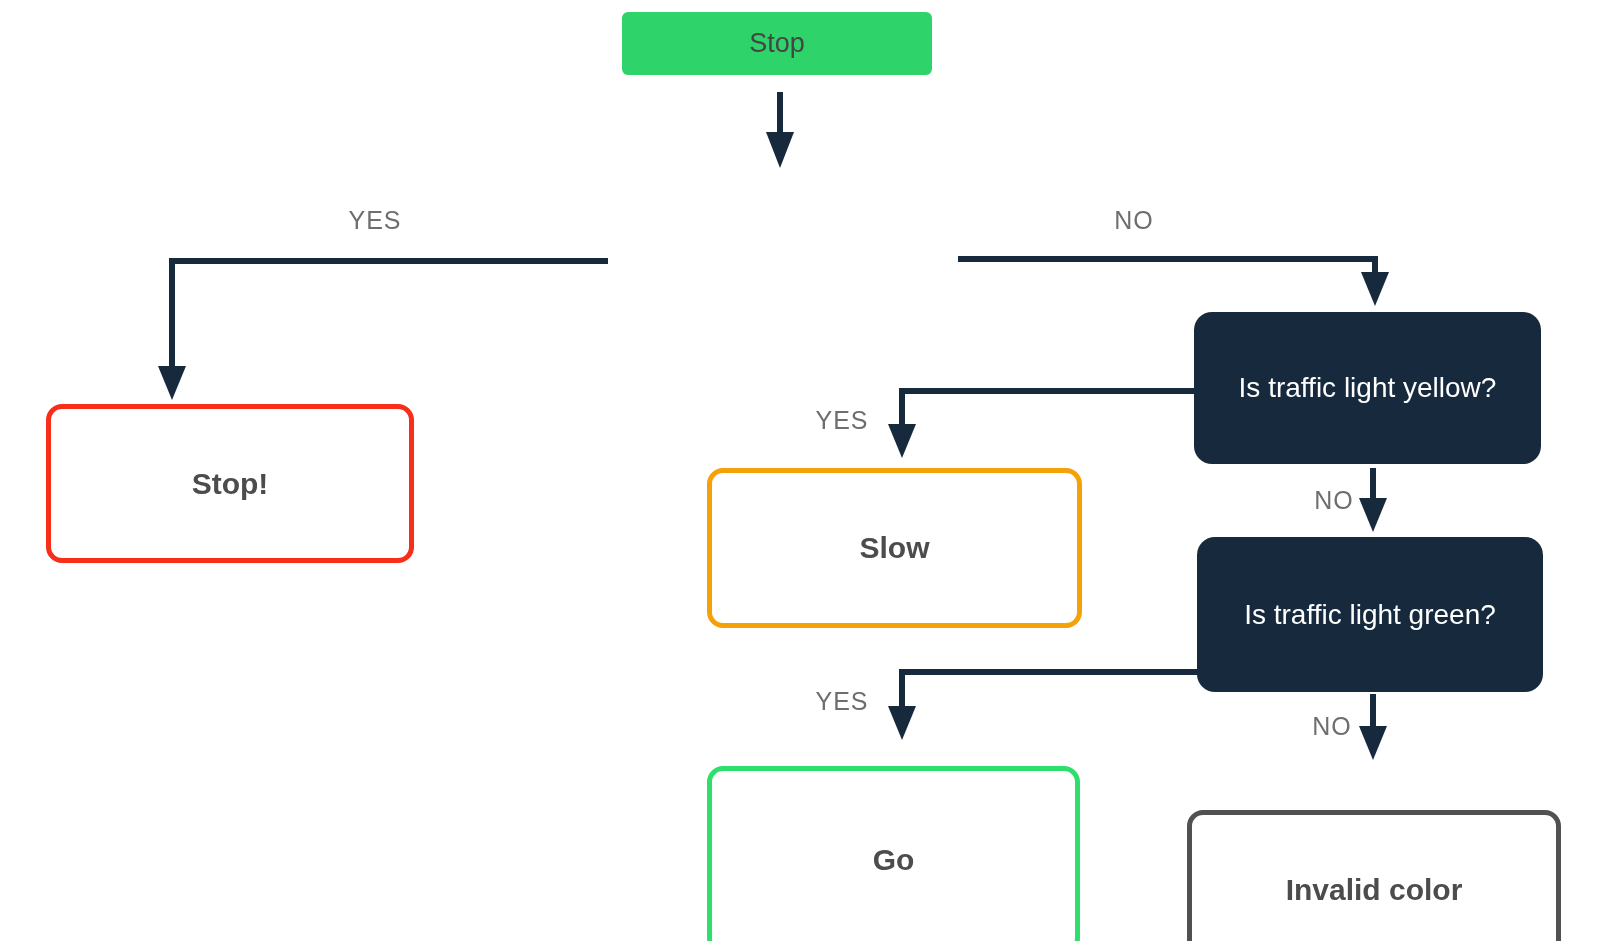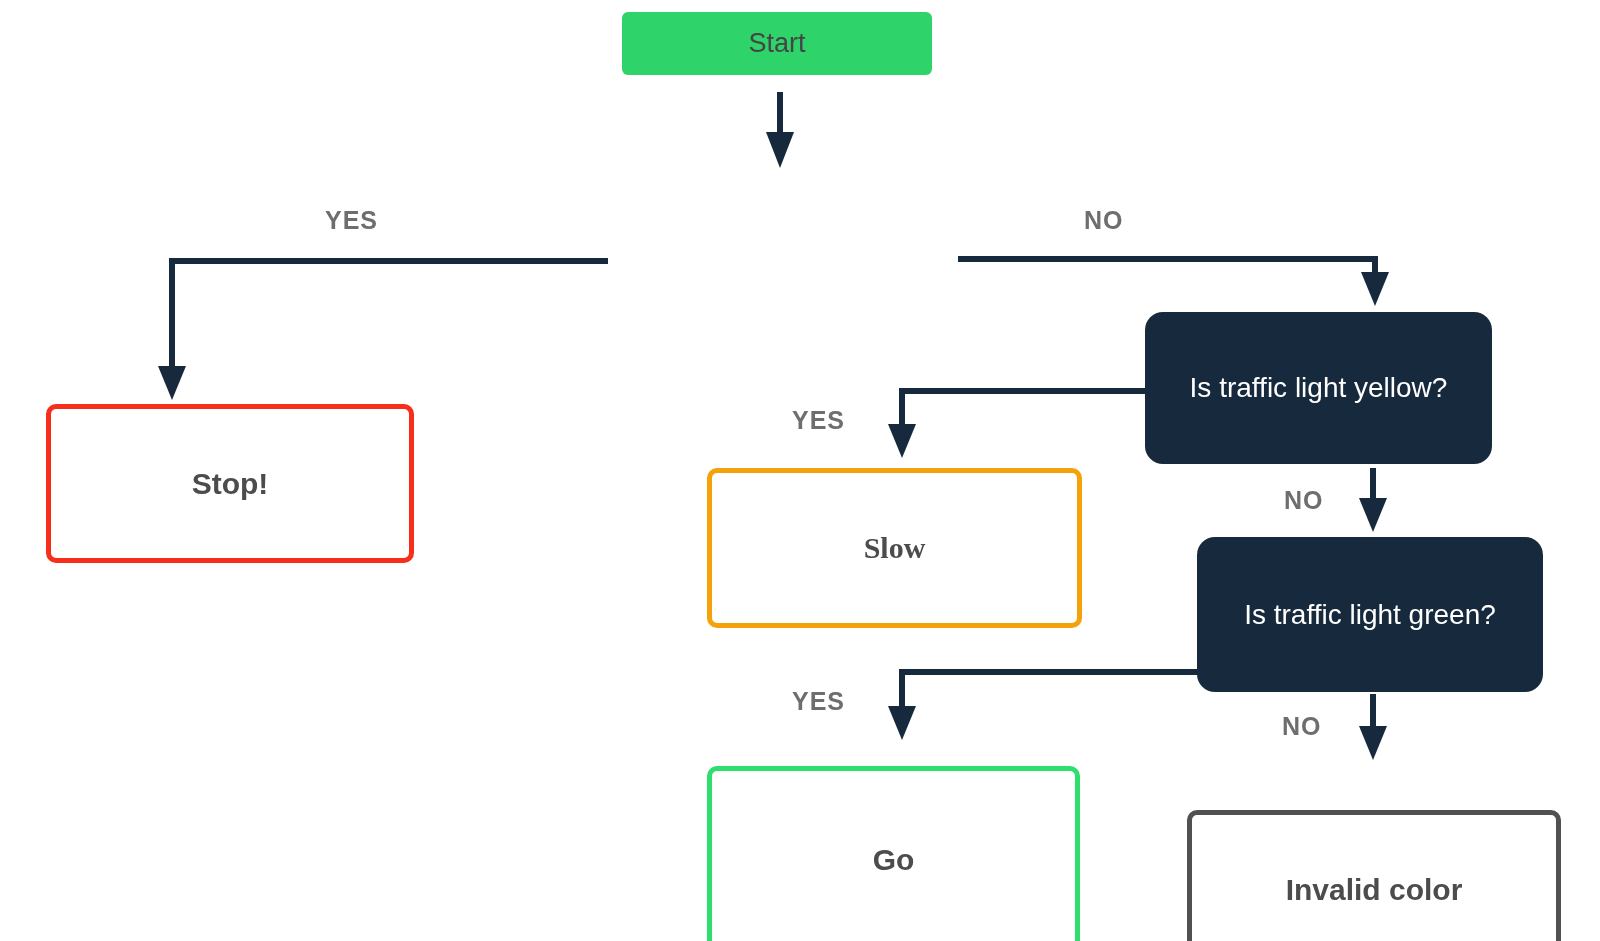--- a/index.html
+++ b/index.html
@@ -50,42 +50,43 @@
   .node-question {
     background: var(--question-fill, #16293d);
     color: var(--question-text, #ffffff);
     border-radius: 18px;
     font-size: 28px;
     font-weight: 400;
   }
   .node-outcome {
     background: #ffffff;
     color: var(--outcome-text, #4c4c4c);
-    border-radius: 10px;
+    border-radius: 16px;
     font-size: 30px;
     font-weight: 700;
     border: 5px solid #4c4c4c;
   }
   
   .n-start   { left: 622px;  top: 12px;  width: 310px; height: 63px; }
   .n-qred    { left: 608px;  top: 185px; width: 350px; height: 148px; }
-  .n-qyellow { left: 1145px; top: 312px; width: 347px; height: 152px; }
+  .n-qyellow { left: 1194px; top: 312px; width: 347px; height: 152px; }
   .n-qgreen  { left: 1197px; top: 537px; width: 346px; height: 155px; justify-content: center; }
   .n-stop    { left: 46px;   top: 404px; width: 368px; height: 159px; border-color: var(--stop-border, #f62e1a); }
-  .n-slow    { left: 707px;  top: 468px; width: 375px; height: 160px; border-color: var(--slow-border, #f5a109); font-family: Liberation Serif, serif; }
+  .n-slow    { left: 707px;  top: 468px; width: 375px; height: 160px; border-color: var(--slow-border, #f5a109); }
   .n-go      { left: 707px;  top: 766px; width: 373px; height: 188px; border-color: var(--go-border, #2edf6e); }
   .n-invalid { left: 1187px; top: 766px; width: 374px; height: 160px; border-color: var(--invalid-border, #515151); margin-top: 44px; }
 
   .edge-label {
     position: absolute;
     width: 100px;
+    text-align: center;
     font-size: 25px;
     letter-spacing: 1px;
     color: var(--label-text, #6e6e6e);
-    font-weight: 700;
+    font-weight: 400;
   }
   .l-red-yes    { left: 325px;  top: 206px; }
   .l-red-no     { left: 1084px; top: 206px; }
   .l-yellow-yes { left: 792px;  top: 406px; }
   .l-yellow-no  { left: 1284px; top: 486px; }
   .l-green-yes  { left: 792px;  top: 687px; }
   .l-green-no   { left: 1282px; top: 712px; }
 </style>
 </head>
 <body>
@@ -117,21 +118,21 @@
       <path class="conn" d="M 1198 672 L 902 672 L 902 708"></path>
       <polygon class="head" points="888,706 916,706 902,740"></polygon>
     </g>
     <g>
       <path class="conn" d="M 1373 694 L 1373 728"></path>
       <polygon class="head" points="1359,726 1387,726 1373,760"></polygon>
     </g>
   </svg>
 
   <div class="node node-start n-start">
-    <span>Start</span>
+    <span>Stop</span>
   </div>
 
 
   <div class="node node-question n-qyellow">
     <span>Is traffic light yellow?</span>
   </div>
 
   <div class="node node-question n-qgreen">
     <span>Is traffic light green?</span>
   </div>

